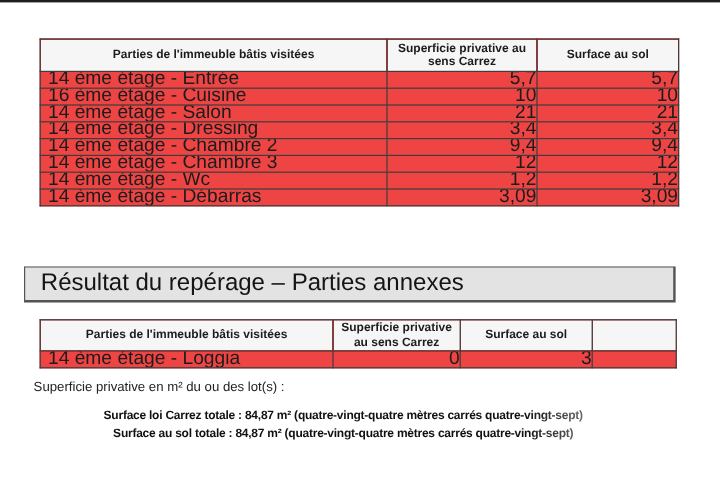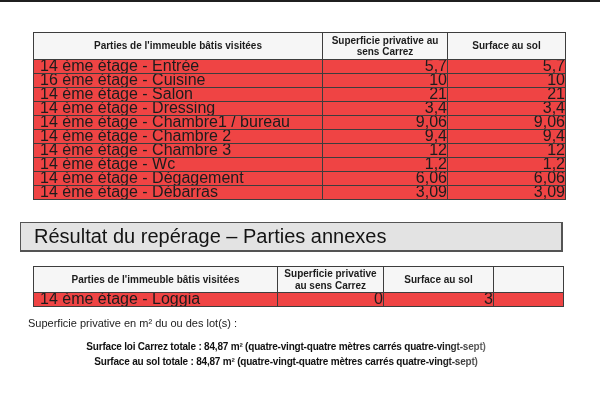--- a/index.html
+++ b/index.html
@@ -80,50 +80,40 @@
           <td class="num">21</td>
           <td class="num">21</td>
         </tr>
 
         <tr>
           <td>14 ème étage - Dressing</td>
           <td class="num">3,4</td>
           <td class="num">3,4</td>
         </tr>
 
-        <tr>
-          <td>14 ème étage - Chambre1 / bureau</td>
-          <td class="num">9,06</td>
-          <td class="num">9,06</td>
-        </tr>
 
         <tr>
           <td>14 ème étage - Chambre 2</td>
           <td class="num">9,4</td>
           <td class="num">9,4</td>
         </tr>
 
         <tr>
           <td>14 ème étage - Chambre 3</td>
           <td class="num">12</td>
           <td class="num">12</td>
         </tr>
 
         <tr>
           <td>14 ème étage - Wc</td>
           <td class="num">1,2</td>
           <td class="num">1,2</td>
         </tr>
 
 
-        <tr>
-          <td>14 ème étage - Dégagement</td>
-          <td class="num">6,06</td>
-          <td class="num">6,06</td>
-        </tr>
 
         <tr>
           <td>14 ème étage - Débarras</td>
           <td class="num">3,09</td>
           <td class="num">3,09</td>
         </tr>
       </tbody>
   </table>
 
   <div class="section-heading">Résultat du repérage – Parties annexes</div>

